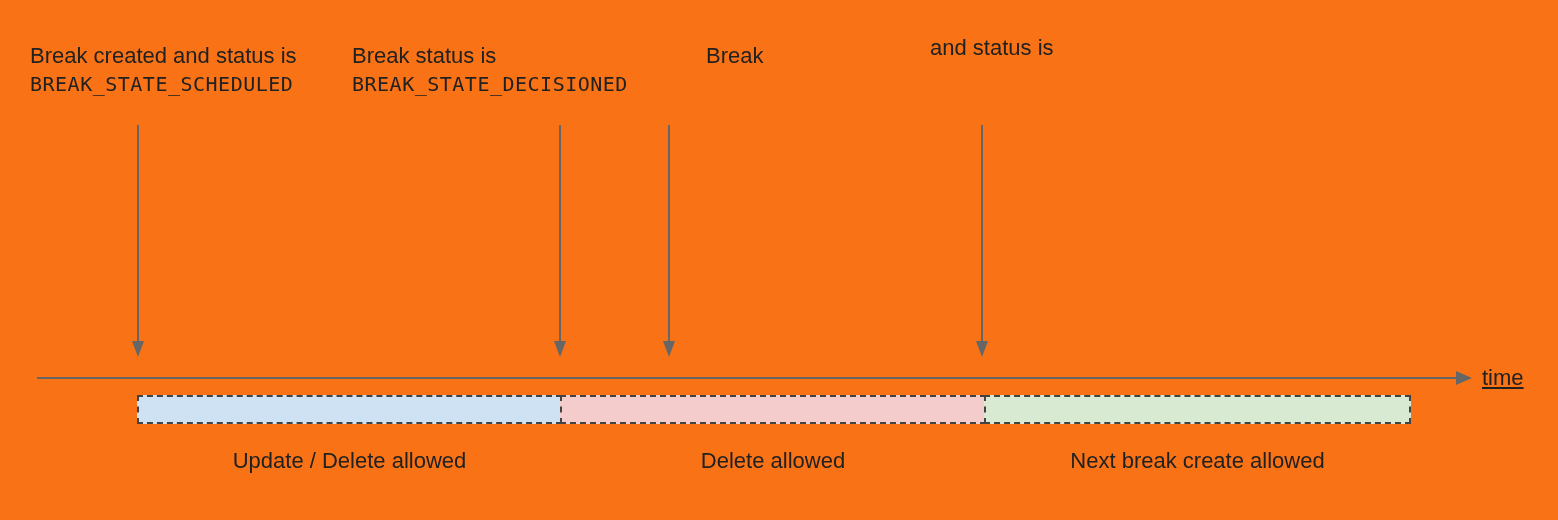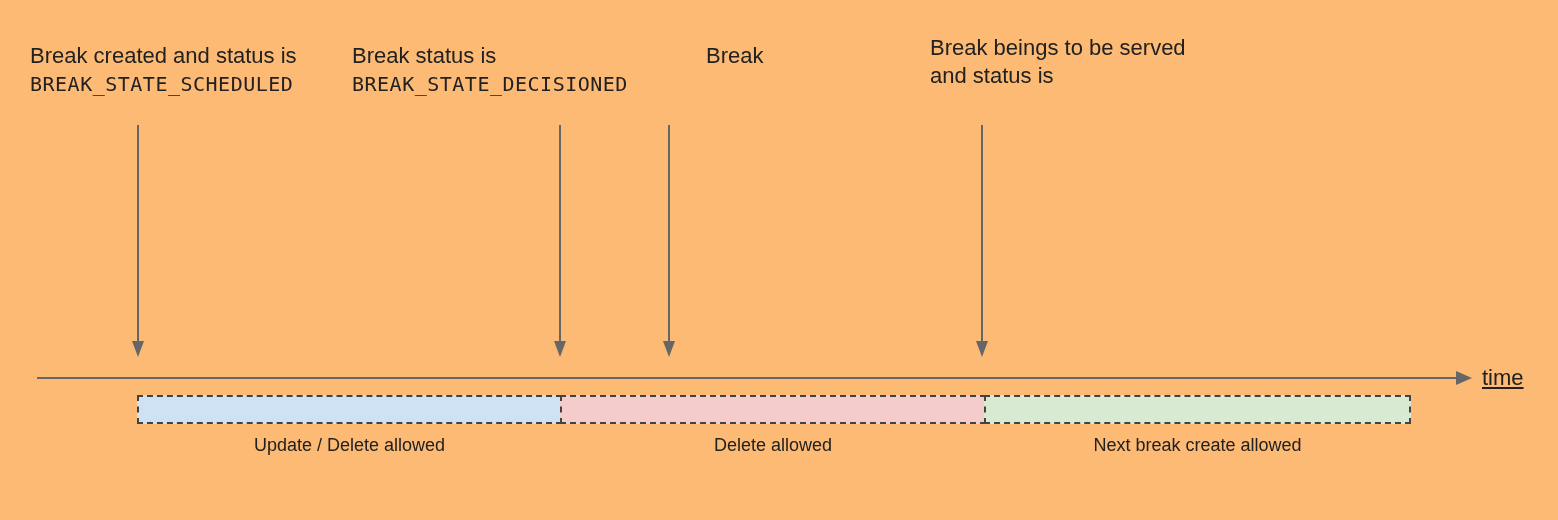--- a/index.html
+++ b/index.html
@@ -4,21 +4,21 @@
 <style>
   html, body {
     margin: 0;
     padding: 0;
     background: #ffffff;
   }
   .canvas {
     position: relative;
     width: 1558px;
     height: 520px;
-    background: #fdba74;
+    background: #f97316;
     font-family: "Liberation Sans", sans-serif;
     color: var(--text, #212121);
     overflow: hidden;
   }
 
   
   .annotation {
     position: absolute;
     font-size: 22px;
     line-height: 28px;
@@ -100,22 +100,22 @@
     box-sizing: border-box;
     border: 2px dashed var(--segment_border, #434343);
   }
   .seg1 { left: 137px; width: 425px; }
   .seg2 { left: 560px; width: 426px; }
   .seg3 { left: 984px; width: 427px; }
 
   
   .segment-label {
     position: absolute;
-    top: 432px;
-    font-size: 18px;
+    top: 448px;
+    font-size: 22px;
     line-height: 26px;
     text-align: center;
   }
   .lbl1 { left: 137px; width: 425px; }
   .lbl2 { left: 560px; width: 426px; }
   .lbl3 { left: 984px; width: 427px; }
 </style>
 </head>
 <body>
 
@@ -129,21 +129,20 @@
   <div class="annotation ann2">
     <div class="ann-line">Break status is</div>
     <div class="ann-code">BREAK_STATE_DECISIONED</div>
   </div>
 
   <div class="annotation ann3">
     <div class="ann-line">Break</div>
   </div>
 
   <div class="annotation ann4">
-    <div class="ann-line">Break beings to be served</div>
     <div class="ann-line">and status is</div>
   </div>
 
   <div class="v-arrow arrow1">
     <div class="v-line"></div>
     <div class="v-head"></div>
   </div>
   <div class="v-arrow arrow2">
     <div class="v-line"></div>
     <div class="v-head"></div>

